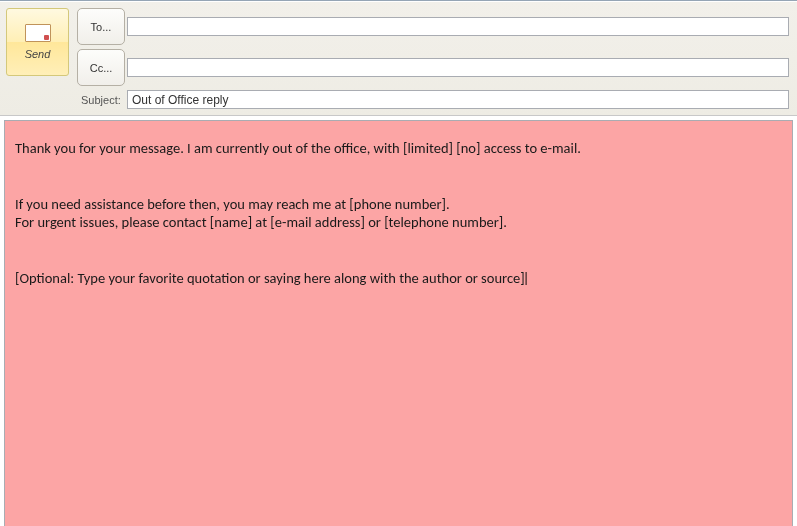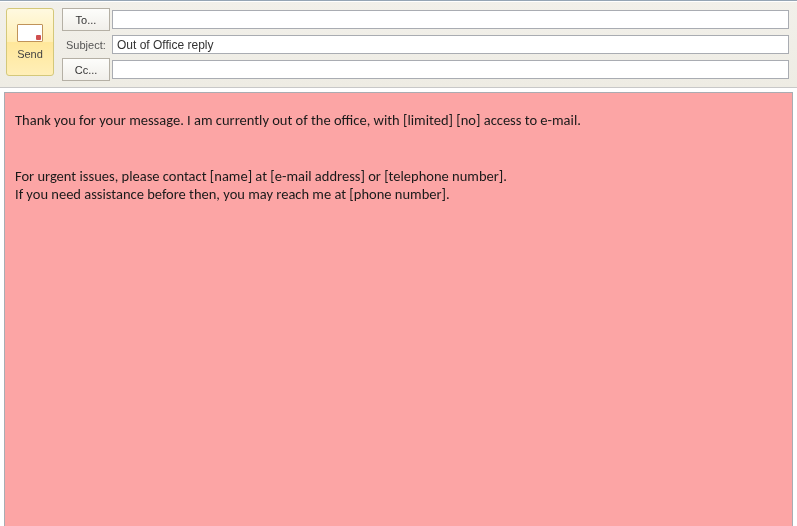--- a/index.html
+++ b/index.html
@@ -22,32 +22,33 @@
     }
     .header-area {
       background: #f0f0f0;
       background: linear-gradient(to bottom, #f2f0ea 0%, #eeece4 100%);
       padding: 6px 4px 6px 6px;
       display: flex;
       align-items: flex-start;
       border-bottom: 1px solid #c8c8c8;
     }
     .send-button {
-      width: 48px;
+      width: 63px;
       height: 68px;
       background: linear-gradient(to bottom, #fff9e0 0%, #ffefb5 50%, #ffe79a 50%, #ffefb8 100%);
       border: 1px solid #d4c87a;
       border-radius: 3px;
       margin-right: 8px;
       display: flex;
       flex-direction: column;
       align-items: center;
       justify-content: center;
       cursor: pointer;
       gap: 6px;
+      font-style: italic;
     }
     .envelope-icon {
       width: 26px;
       height: 18px;
       background: #ffffff;
       border: 1px solid #c0935a;
       position: relative;
       border-radius: 1px;
     }
     .envelope-icon::before {
@@ -83,24 +84,24 @@
       flex-direction: column;
       gap: 4px;
     }
     .field-row {
       display: flex;
       align-items: center;
       gap: 2px;
     }
     .field-button {
       width: 48px;
-      height: 23px;
+      height: 37px;
       background: linear-gradient(to bottom, #fdfdfb 0%, #f1efea 100%);
       border: 1px solid #b5b0a5;
-      border-radius: 0;
+      border-radius: 5px;
       font-size: 11px;
       color: #333;
       cursor: pointer;
       display: flex;
       align-items: center;
       justify-content: center;
     }
     .field-label {
       width: 48px;
       height: 19px;
@@ -156,33 +157,34 @@
   <div class="send-button">
     <div class="envelope-icon"></div>
     <div class="send-label">Send</div>
   </div>
   <div class="fields-area">
     <div class="field-row">
       <button class="field-button">To...</button>
       <input class="field-input" type="text" value="" style="">
     </div>
     <div class="field-row">
+      <button class="field-button">Cc...</button>
+      <input class="field-input" type="text" value="" style="">
+    </div>
+    <div class="field-row">
       <div class="field-label">Subject:</div>
       <input class="field-input" type="text" value="Out of Office reply" style="">
-    </div>
-    <div class="field-row">
-      <button class="field-button">Cc...</button>
-      <input class="field-input" type="text" value="" style="">
     </div>
   </div>
 </div>
 
 <div class="body-area">
   <div class="body-editor">
     <p>Thank you for your message. I am currently out of the office, with [limited] [no] access to e-mail.</p>
     <p></p>
     <p></p>
+    <p>If you need assistance before then, you may reach me at [phone number].</p>
     <p>For urgent issues, please contact [name] at [e-mail address] or [telephone number].</p>
-    <p>If you need assistance before then, you may reach me at [phone number].</p>
     <p></p>
     <p></p>
+    <p class="cursor-line">[Optional: Type your favorite quotation or saying here along with the author or source]</p>
   </div>
 </div>
 
 </body></html>

